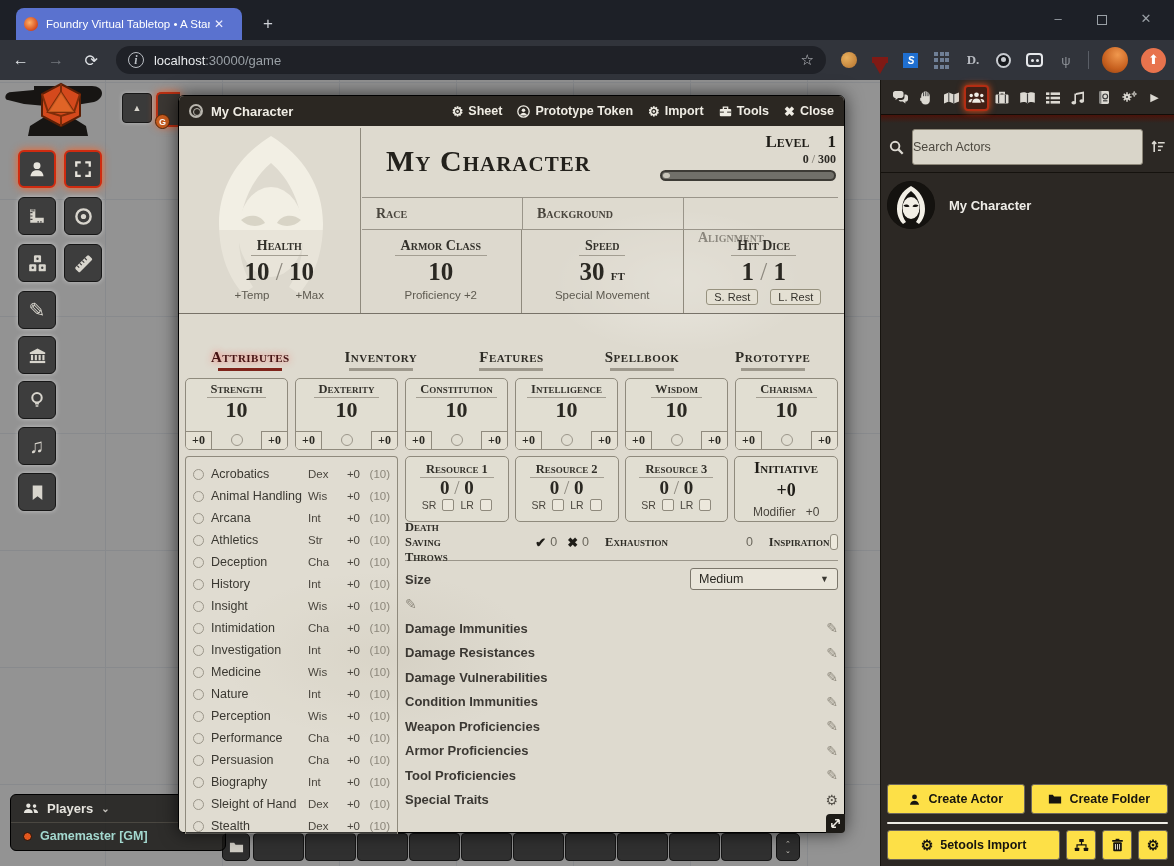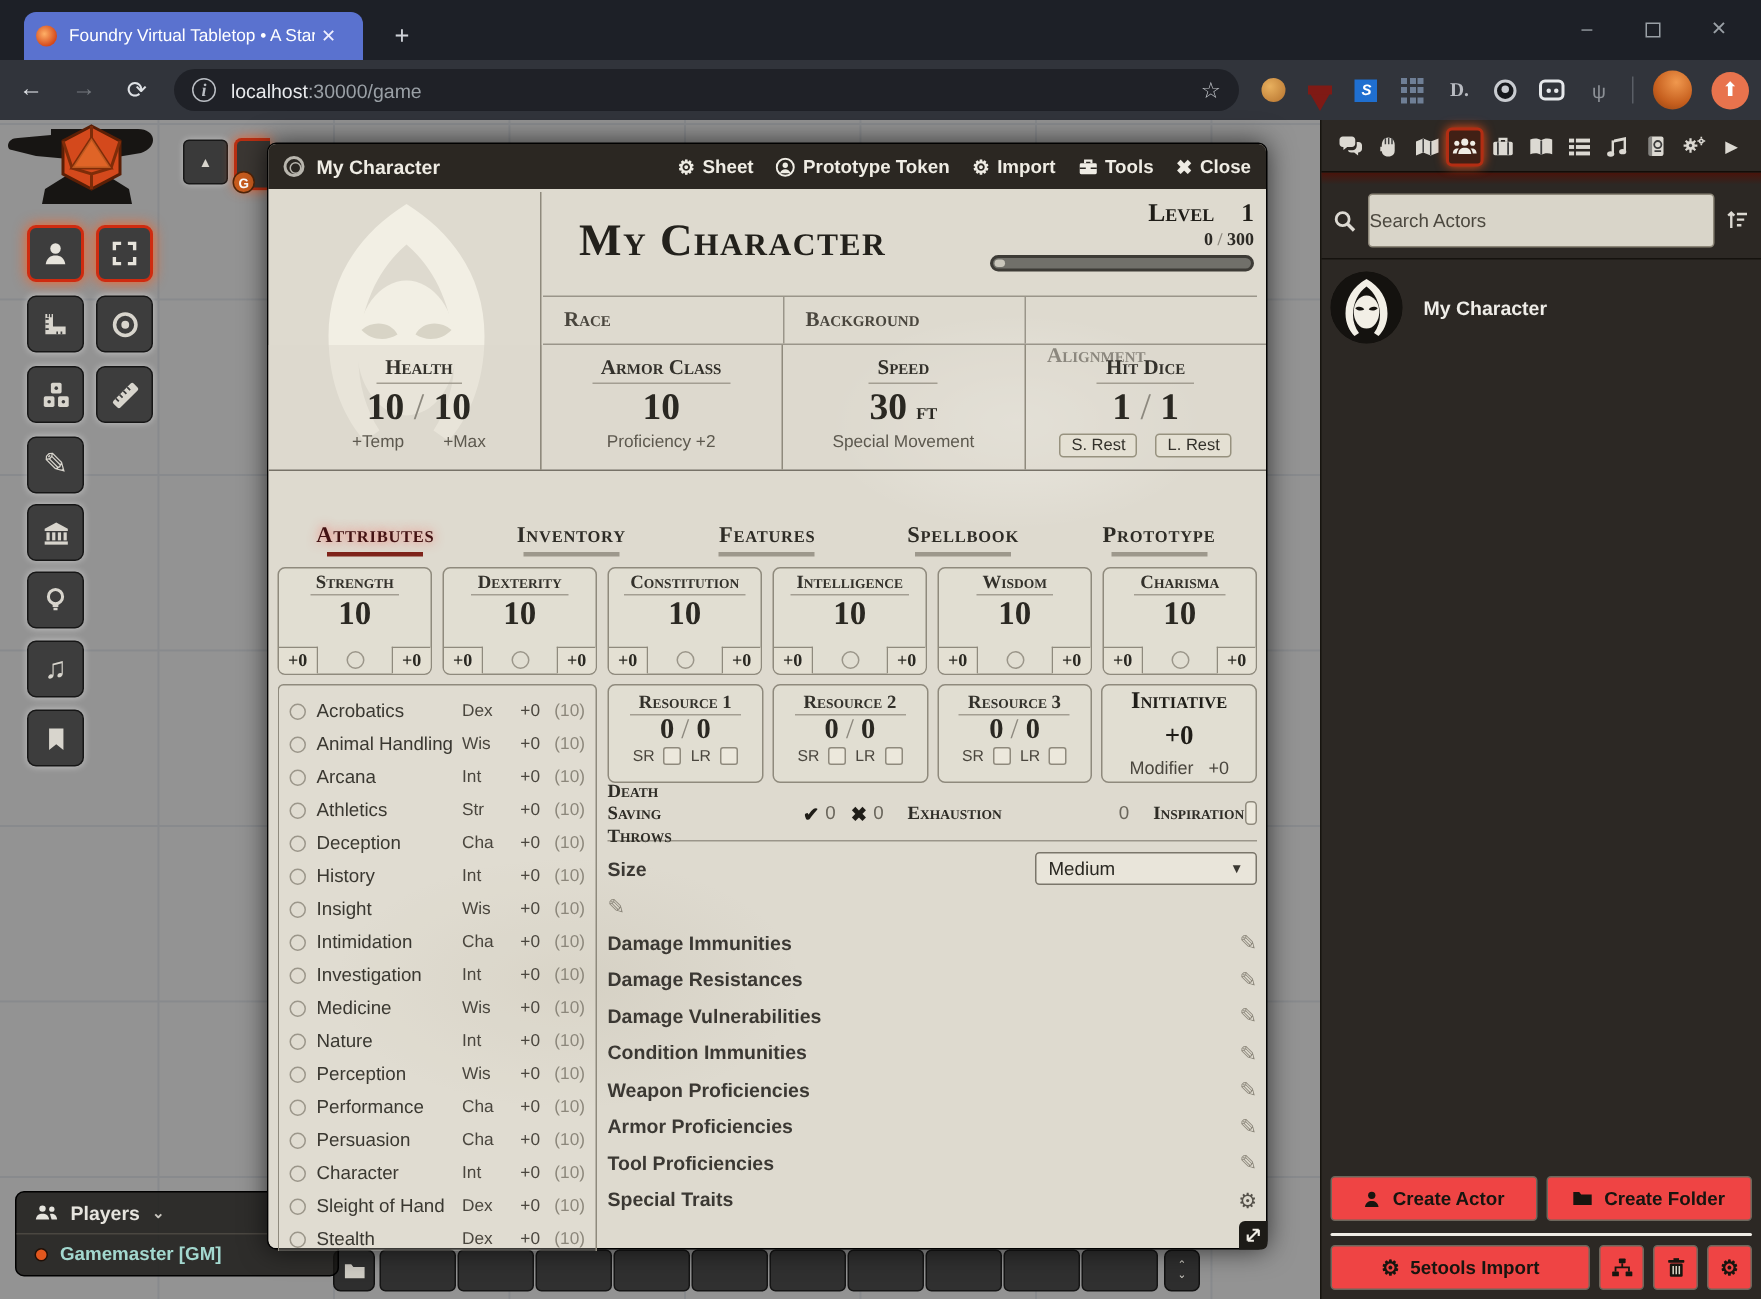--- a/index.html
+++ b/index.html
@@ -82,21 +82,21 @@
   .sb-glow { height:9px; background:linear-gradient(#4a130a, rgba(40,10,5,0)); border-top:1px solid #120d08; }
   .sb-search { display:flex; align-items:center; gap:8px; padding:6px 8px 7px; border-bottom:1px solid #15120e; }
   .sb-search input { flex:1; height:36px; background:#d9d5c9; border:1px solid #8d8779; border-radius:3px; text-align:left; font-size:12.5px; color:#0f766e; font-family:"Liberation Sans",sans-serif; }
   .sb-search input::placeholder { color:#4c483f; }
   .sb-dir { padding:8px 6px; }
   .actor-row { display:flex; align-items:center; gap:14px; }
   .actor-avatar { width:48px; height:48px; border-radius:50%; background:#14120f; overflow:hidden; flex:0 0 auto; }
   .actor-name { color:#efede8; font-weight:bold; font-size:13px; }
   .sb-footer { position:absolute; left:0; bottom:0; width:100%; padding:6px; }
   .sb-btnrow { display:flex; gap:6px; margin-top:6px; }
-  .sb-btn { flex:1; height:30px; background:#ef4444; border:1px solid #6d675c; border-radius:3px; font-size:12.5px; font-weight:bold; color:#17150f; display:flex; align-items:center; justify-content:center; gap:7px; }
+  .sb-btn { flex:1; height:30px; background:#fde047; border:1px solid #6d675c; border-radius:3px; font-size:12.5px; font-weight:bold; color:#17150f; display:flex; align-items:center; justify-content:center; gap:7px; }
   .sb-btn.sq { flex:0 0 30px; }
   .sb-divider { height:2px; background:#efede6; margin:8px 0 2px; border-radius:1px; }
   .sb-btn .glyph { font-size:14px; line-height:1; }
 
   
   .sheet { position:absolute; left:178px; top:95px; width:667px; height:738px; z-index:5; border:1px solid #000; border-radius:6px; box-shadow:0 0 18px rgba(0,0,0,.65); background:#dedacf; overflow:visible; }
   .sh-header { height:30px; background:#2b2722; border-radius:5px 5px 0 0; display:flex; align-items:center; padding:0 10px; color:#efece4; }
   .sh-icon { width:14px; height:14px; border:2px solid #b9b6ae; border-radius:50%; position:relative; }
   .sh-icon:before { content:""; position:absolute; left:2px; top:2px; width:6px; height:6px; border:1.5px solid #b9b6ae; border-radius:50%; }
   .sh-title { font-weight:bold; font-size:13px; margin-left:8px; }
@@ -825,21 +825,21 @@
         </div>
           <div class="skill-row">
           <span class="skill-radio"></span>
           <span class="skill-name">Persuasion</span>
           <span class="skill-abil">Cha</span>
           <span class="skill-mod">+0</span>
           <span class="skill-passive">(10)</span>
         </div>
           <div class="skill-row">
           <span class="skill-radio"></span>
-          <span class="skill-name">Character</span>
+          <span class="skill-name">Biography</span>
           <span class="skill-abil">Int</span>
           <span class="skill-mod">+0</span>
           <span class="skill-passive">(10)</span>
         </div>
           <div class="skill-row">
           <span class="skill-radio"></span>
           <span class="skill-name">Sleight of Hand</span>
           <span class="skill-abil">Dex</span>
           <span class="skill-mod">+0</span>
           <span class="skill-passive">(10)</span>

